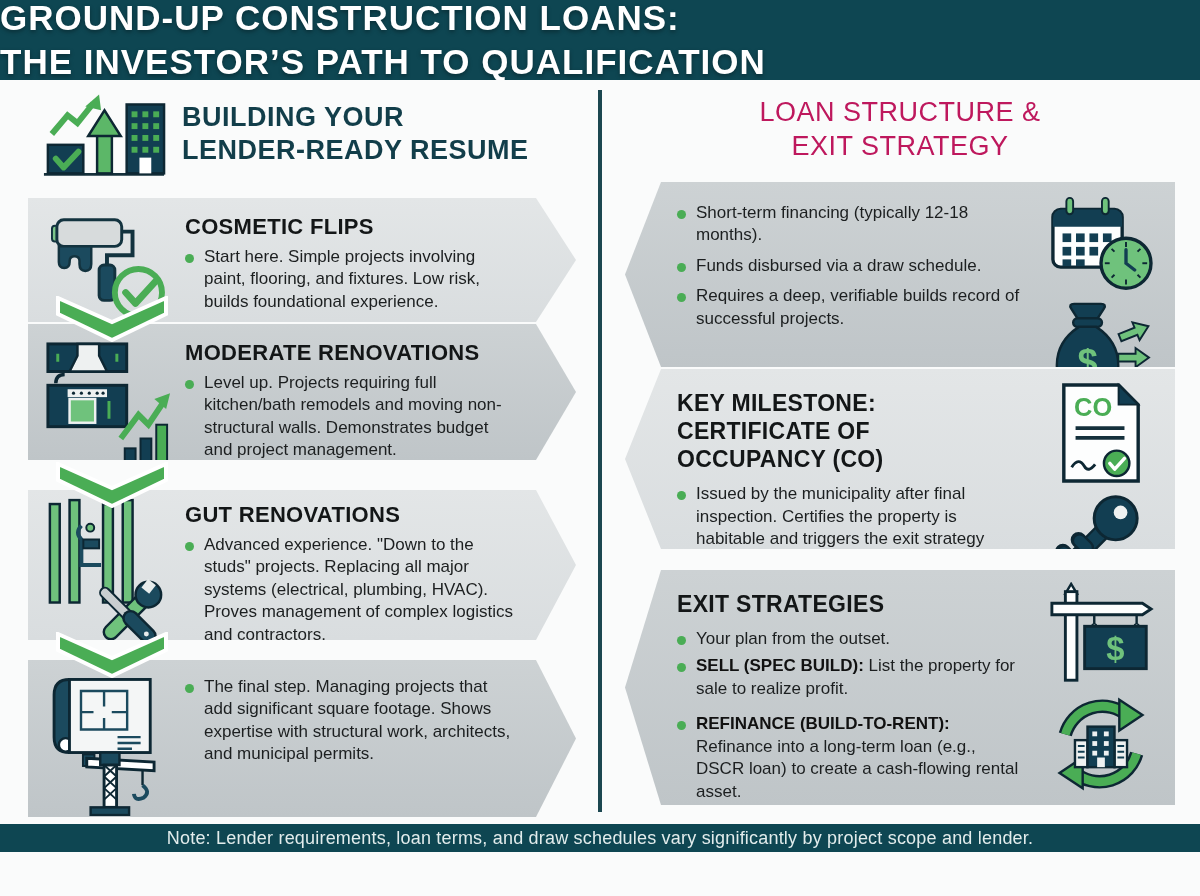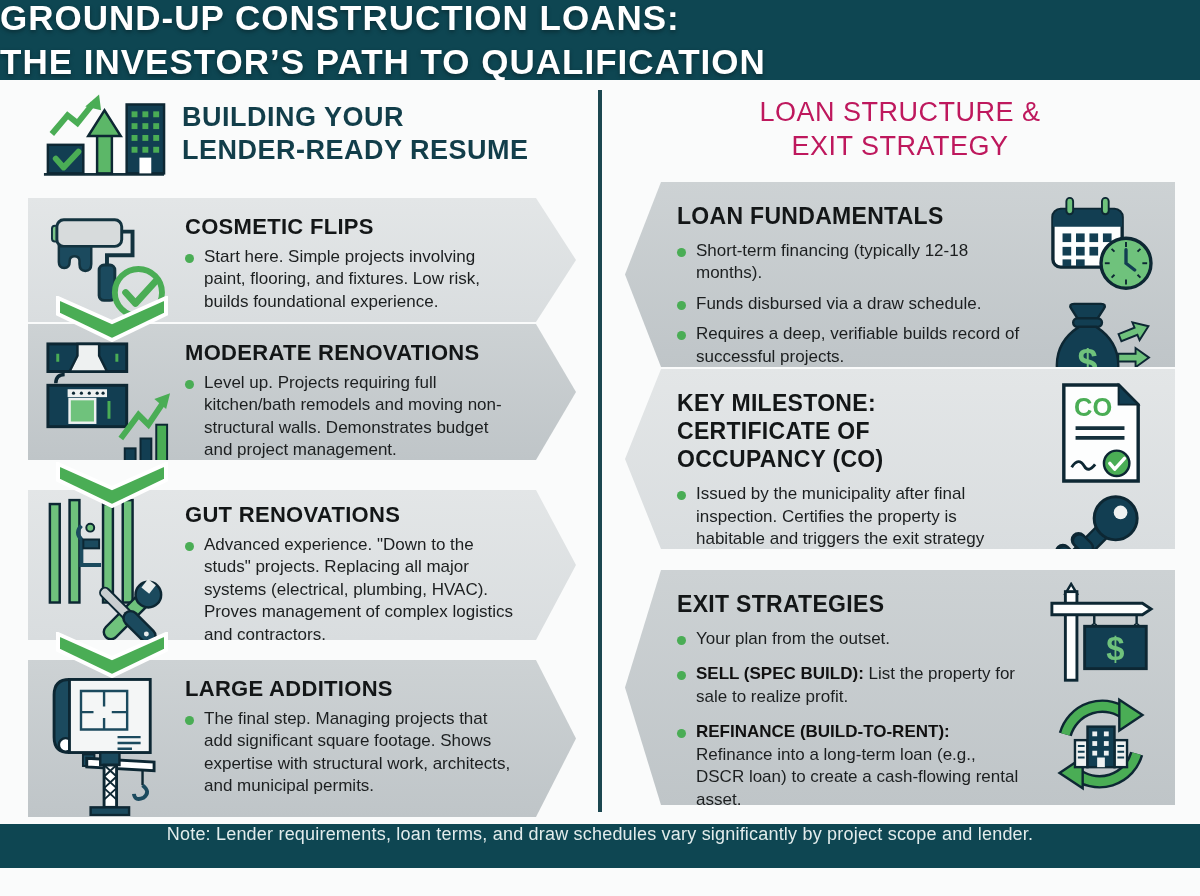--- a/index.html
+++ b/index.html
@@ -43,21 +43,21 @@
   .chev{position:absolute;left:56px;width:112px;height:46px;z-index:5;}
   
   .rsec{
     position:absolute;left:625px;width:550px;
     clip-path:polygon(36px 0,100% 0,100% 100%,36px 100%,0 50%);
     box-sizing:border-box;padding:20px 150px 10px 52px;
   }
   .rsec .icon-col{position:absolute;right:14px;top:12px;width:120px;display:flex;flex-direction:column;align-items:center;}
   .rsec-title{font-size:23px;font-weight:bold;color:#131617;letter-spacing:.3px;line-height:1.22;margin-bottom:10px;}
   
-  .footer{height:44px;display:flex;justify-content:center;}
+  .footer{height:28px;display:flex;justify-content:center;align-items:center;}
   .footer .note{color:#e2ecec;font-size:18px;letter-spacing:.2px;}
   svg{display:block;}
 </style>
 </head>
 <body>
 
 <div class="band header">
   <div class="t">GROUND-UP CONSTRUCTION LOANS:</div>
   <div class="t">THE INVESTOR’S PATH TO QUALIFICATION</div>
 </div>
@@ -207,29 +207,27 @@
         <rect x="42" y="92" width="12" height="12" fill="#1b4a5e" stroke="#0d2733" stroke-width="2"></rect>
         <polygon points="46,96 116,100 116,109 46,105" fill="#fff" stroke="#0d2733" stroke-width="3"></polygon>
         <rect x="60" y="90" width="20" height="13" fill="#1b4a5e" stroke="#0d2733" stroke-width="2.5"></rect>
         <rect x="64" y="103" width="13" height="44" fill="#fff" stroke="#0d2733" stroke-width="3"></rect>
         <path d="M64 103 l13 12 M77 103 l-13 12 M64 115 l13 12 M77 115 l-13 12 M64 127 l13 12 M77 127 l-13 12" stroke="#0d2733" stroke-width="2"></path>
         <line x1="104" y1="109" x2="104" y2="124" stroke="#0d2733" stroke-width="2.5"></line>
         <path d="M104 124 q9 7 1 13 q-9 4 -10 -4" fill="none" stroke="#1b4a5e" stroke-width="4"></path>
         <rect x="50" y="147" width="40" height="8" fill="#1b4a5e" stroke="#0d2733" stroke-width="2.5"></rect>
       </svg>
     </div>
-    <div class="step-title">LARGE ADDITIONS</div>
     <div class="bullet">
       <span class="dot"></span>
       <span class="bt">The final step. Managing projects that add significant square footage. Shows expertise with structural work, architects, and municipal permits.</span>
     </div>
   </div>
 
   <div class="rsec bg-mid" style="top:102px;height:185px;">
-    <div class="rsec-title">LOAN FUNDAMENTALS</div>
     <div class="bullet">
       <span class="dot"></span>
       <span class="bt">Short-term financing (typically 12-18 months).</span>
     </div>
     <div class="bullet">
       <span class="dot"></span>
       <span class="bt">Funds disbursed via a draw schedule.</span>
     </div>
     <div class="bullet">
       <span class="dot"></span>
@@ -309,21 +307,21 @@
         <line x1="32" y1="60" x2="24" y2="52" stroke="#0d2733" stroke-width="16" stroke-linecap="round"></line>
         <line x1="32" y1="60" x2="25" y2="53" stroke="#123e52" stroke-width="11" stroke-linecap="round"></line>
         <circle cx="62" cy="30" r="22" fill="#123e52" stroke="#0d2733" stroke-width="3"></circle>
         <circle cx="67" cy="24" r="7" fill="#eef1f1"></circle>
       </svg>
     </div>
   </div>
 
   <div class="rsec bg-mid" style="top:490px;height:235px;">
     <div class="rsec-title">EXIT STRATEGIES</div>
-    <div class="bullet" style="margin-bottom:13px;">
+    <div class="bullet" style="margin-bottom:5px;">
       <span class="dot"></span>
       <span class="bt"><b></b><span>Your plan from the outset.</span></span>
     </div>
     <div class="bullet" style="margin-bottom:13px;">
       <span class="dot"></span>
       <span class="bt"><b>SELL (SPEC BUILD):</b><span> List the property for sale to realize profit.</span></span>
     </div>
     <div class="bullet">
       <span class="dot"></span>
       <span class="bt"><b>REFINANCE (BUILD-TO-RENT):</b><span> Refinance into a long-term loan (e.g., DSCR loan) to create a cash-flowing rental asset.</span></span>

